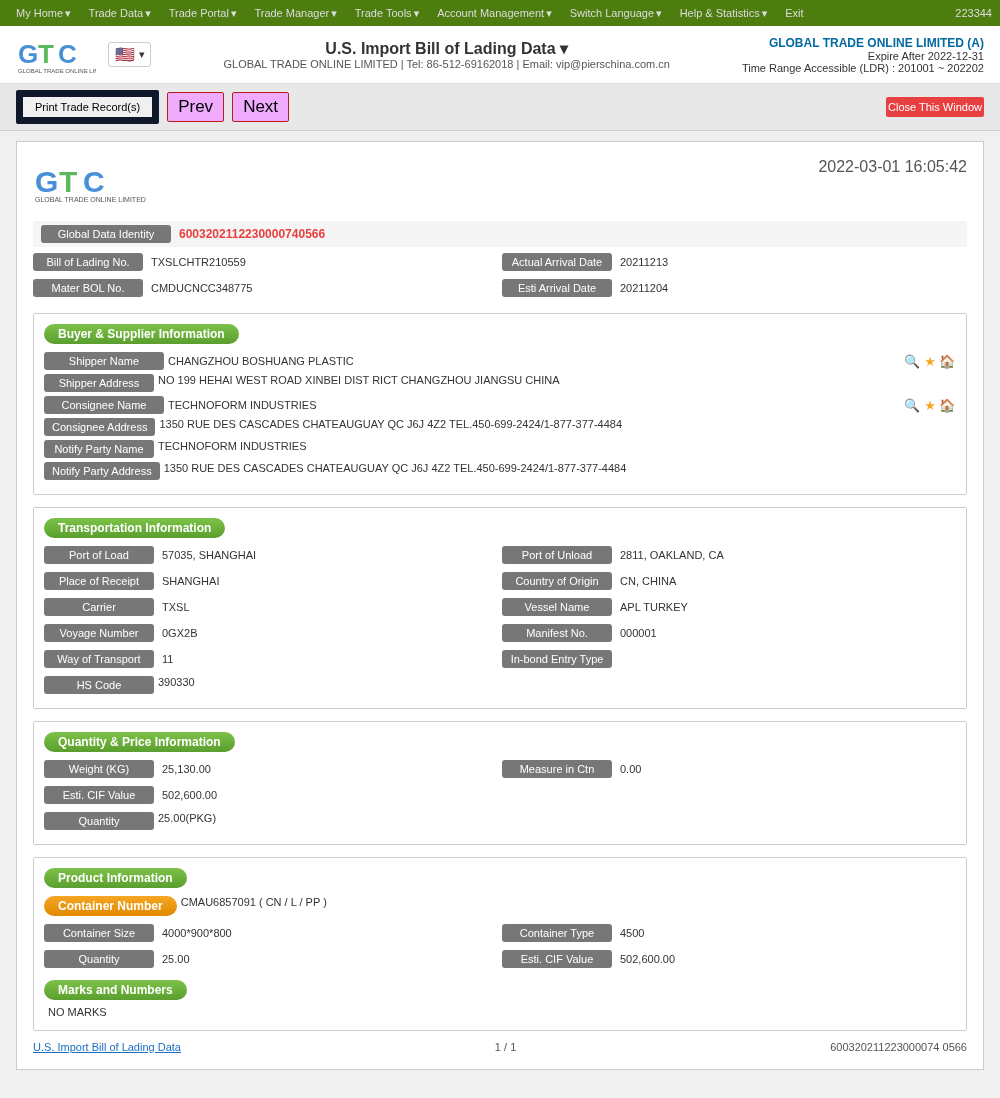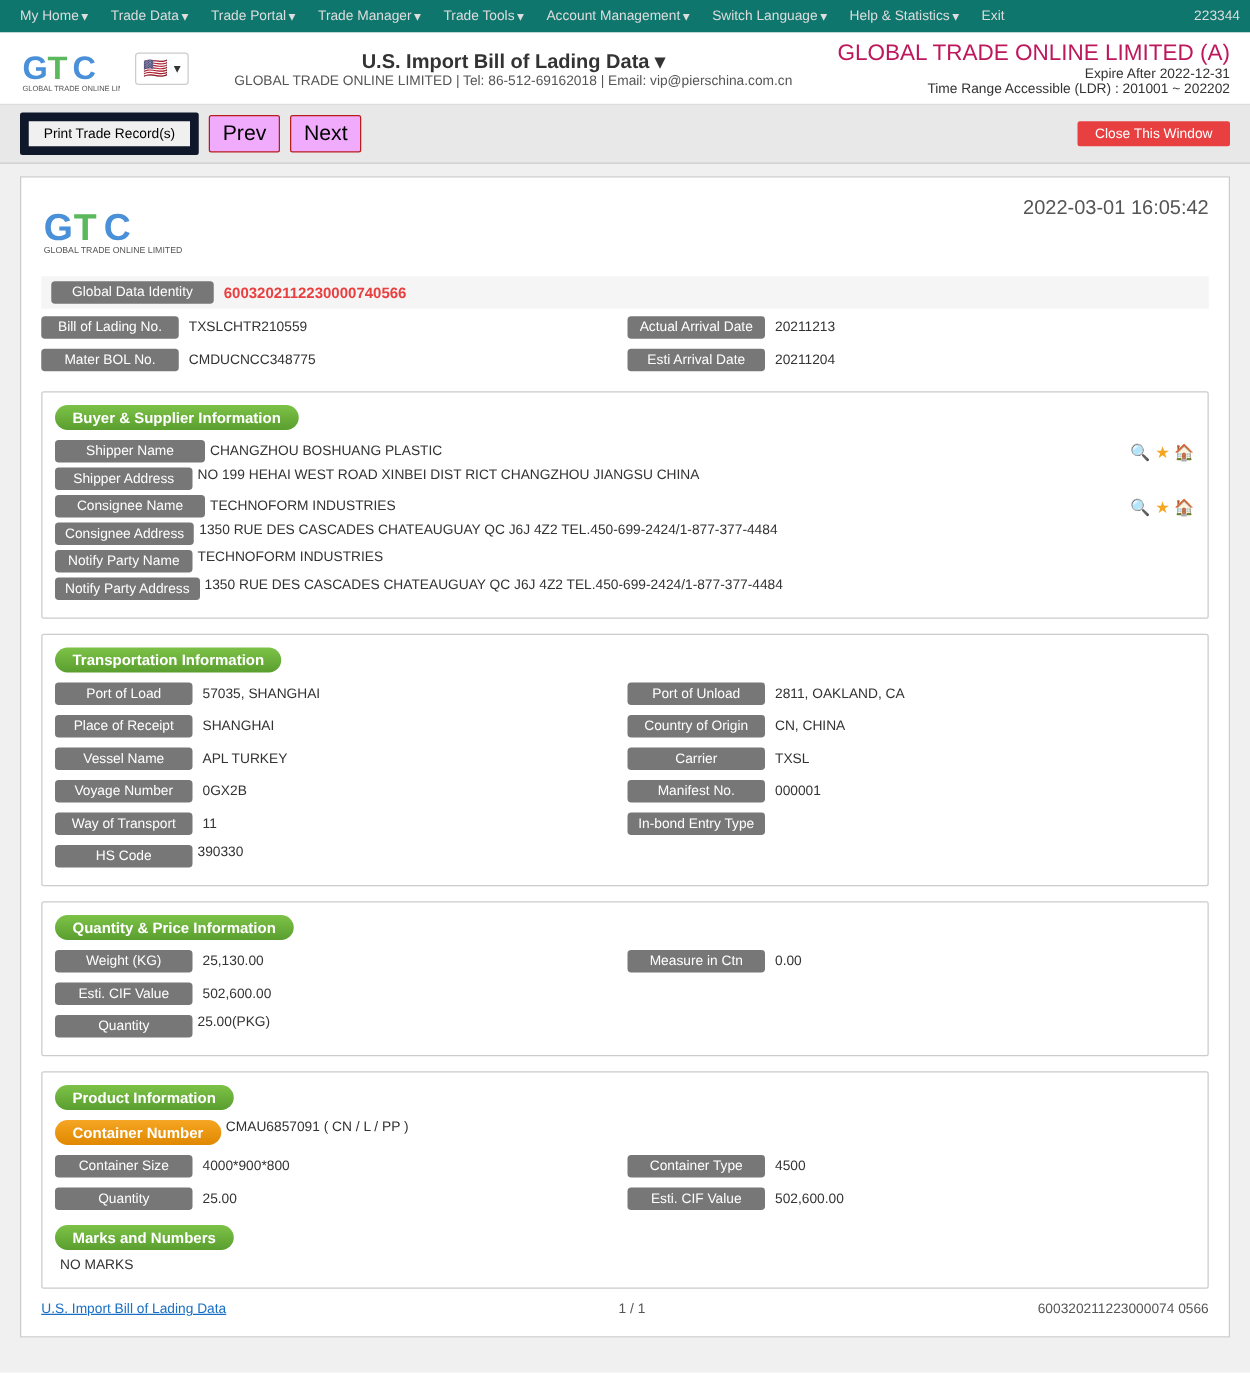--- a/index.html
+++ b/index.html
@@ -1,20 +1,20 @@
 <!DOCTYPE html>
 <html><head>
   <meta charset="utf-8">
   <style>
     * { box-sizing: border-box; margin: 0; padding: 0; }
     body { font-family: Arial, sans-serif; font-size: 12px; background: #f0f0f0; color: #333; }
 
     
     .top-nav {
-      background: #0f766e;
+      background: #4d7c0f;
       color: #ccc;
       display: flex;
       align-items: center;
       padding: 0 8px;
       height: 26px;
       font-size: 11px;
       justify-content: space-between;
     }
     .top-nav-left { display: flex; gap: 2px; align-items: center; }
     .top-nav-item {
@@ -51,21 +51,21 @@
       padding: 2px 6px;
       border-radius: 3px;
       cursor: pointer;
       gap: 4px;
       font-size: 11px;
     }
     .header-center { text-align: center; }
     .header-center h2 { font-size: 16px; color: #333; }
     .header-center p { font-size: 11px; color: #555; }
     .header-right { text-align: right; font-size: 11px; }
-    .header-right .company-name { color: #be185d; font-weight: normal; font-size: 18px; }
+    .header-right .company-name { color: #0369a1; font-weight: bold; font-size: 12px; }
 
     
     .toolbar {
       background: #e8e8e8;
       padding: 6px 16px;
       display: flex;
       align-items: center;
       gap: 8px;
       border-bottom: 1px solid #ccc;
     }
@@ -82,21 +82,21 @@
       border: 1px solid #b91c1c;
       padding: 4px 10px;
       cursor: pointer;
       font-size: 17px;
       border-radius: 2px;
     }
     .btn-close {
       background: #e84040;
       color: #fff;
       border: none;
-      padding: 4px 14px;
+      padding: 4px 2px;
       cursor: pointer;
       font-size: 11px;
       border-radius: 2px;
       margin-left: auto;
     }
 
     
     .main-content {
       background: #fff;
       margin: 10px 16px;
@@ -431,26 +431,26 @@
       </div>
       <div class="field-row">
         <div class="field-label">Place of Receipt</div>
         <div class="field-value">SHANGHAI</div>
       </div>
       <div class="field-row">
         <div class="field-label">Country of Origin</div>
         <div class="field-value">CN, CHINA</div>
       </div>
       <div class="field-row">
+        <div class="field-label">Carrier</div>
+        <div class="field-value">TXSL</div>
+      </div>
+      <div class="field-row">
         <div class="field-label">Vessel Name</div>
         <div class="field-value">APL TURKEY</div>
-      </div>
-      <div class="field-row">
-        <div class="field-label">Carrier</div>
-        <div class="field-value">TXSL</div>
       </div>
       <div class="field-row">
         <div class="field-label">Voyage Number</div>
         <div class="field-value">0GX2B</div>
       </div>
       <div class="field-row">
         <div class="field-label">Manifest No.</div>
         <div class="field-value">000001</div>
       </div>
       <div class="field-row">

